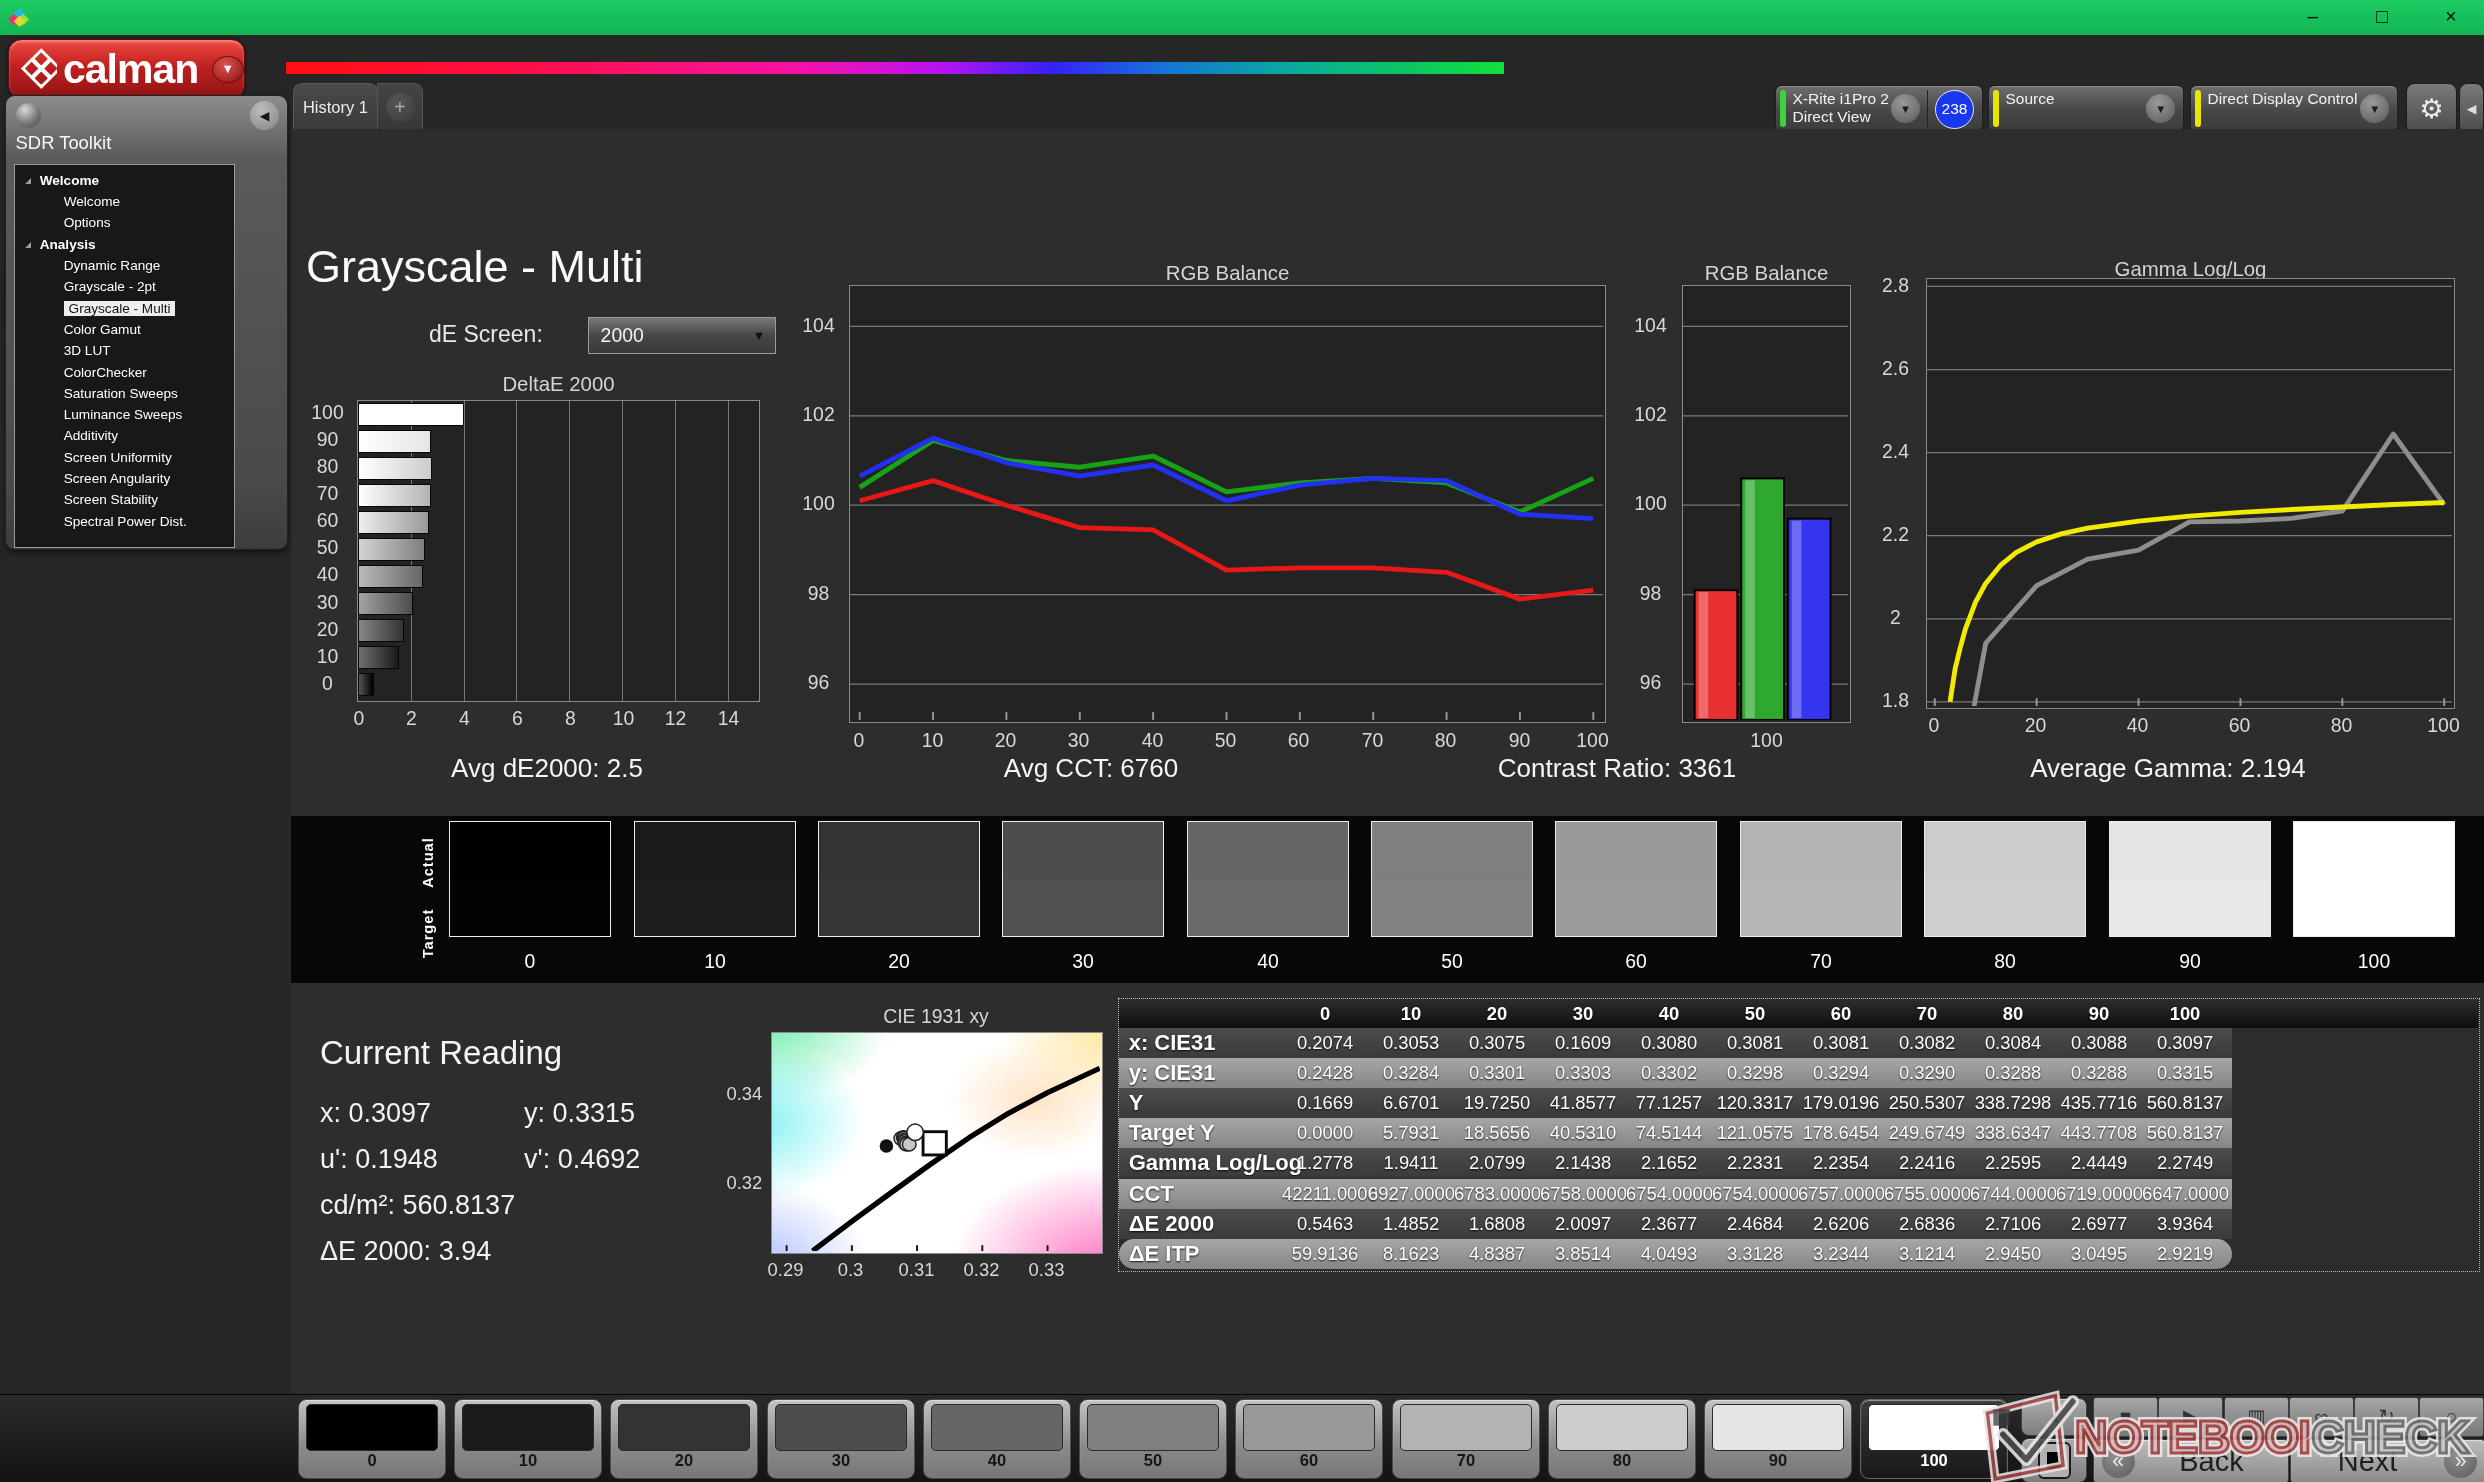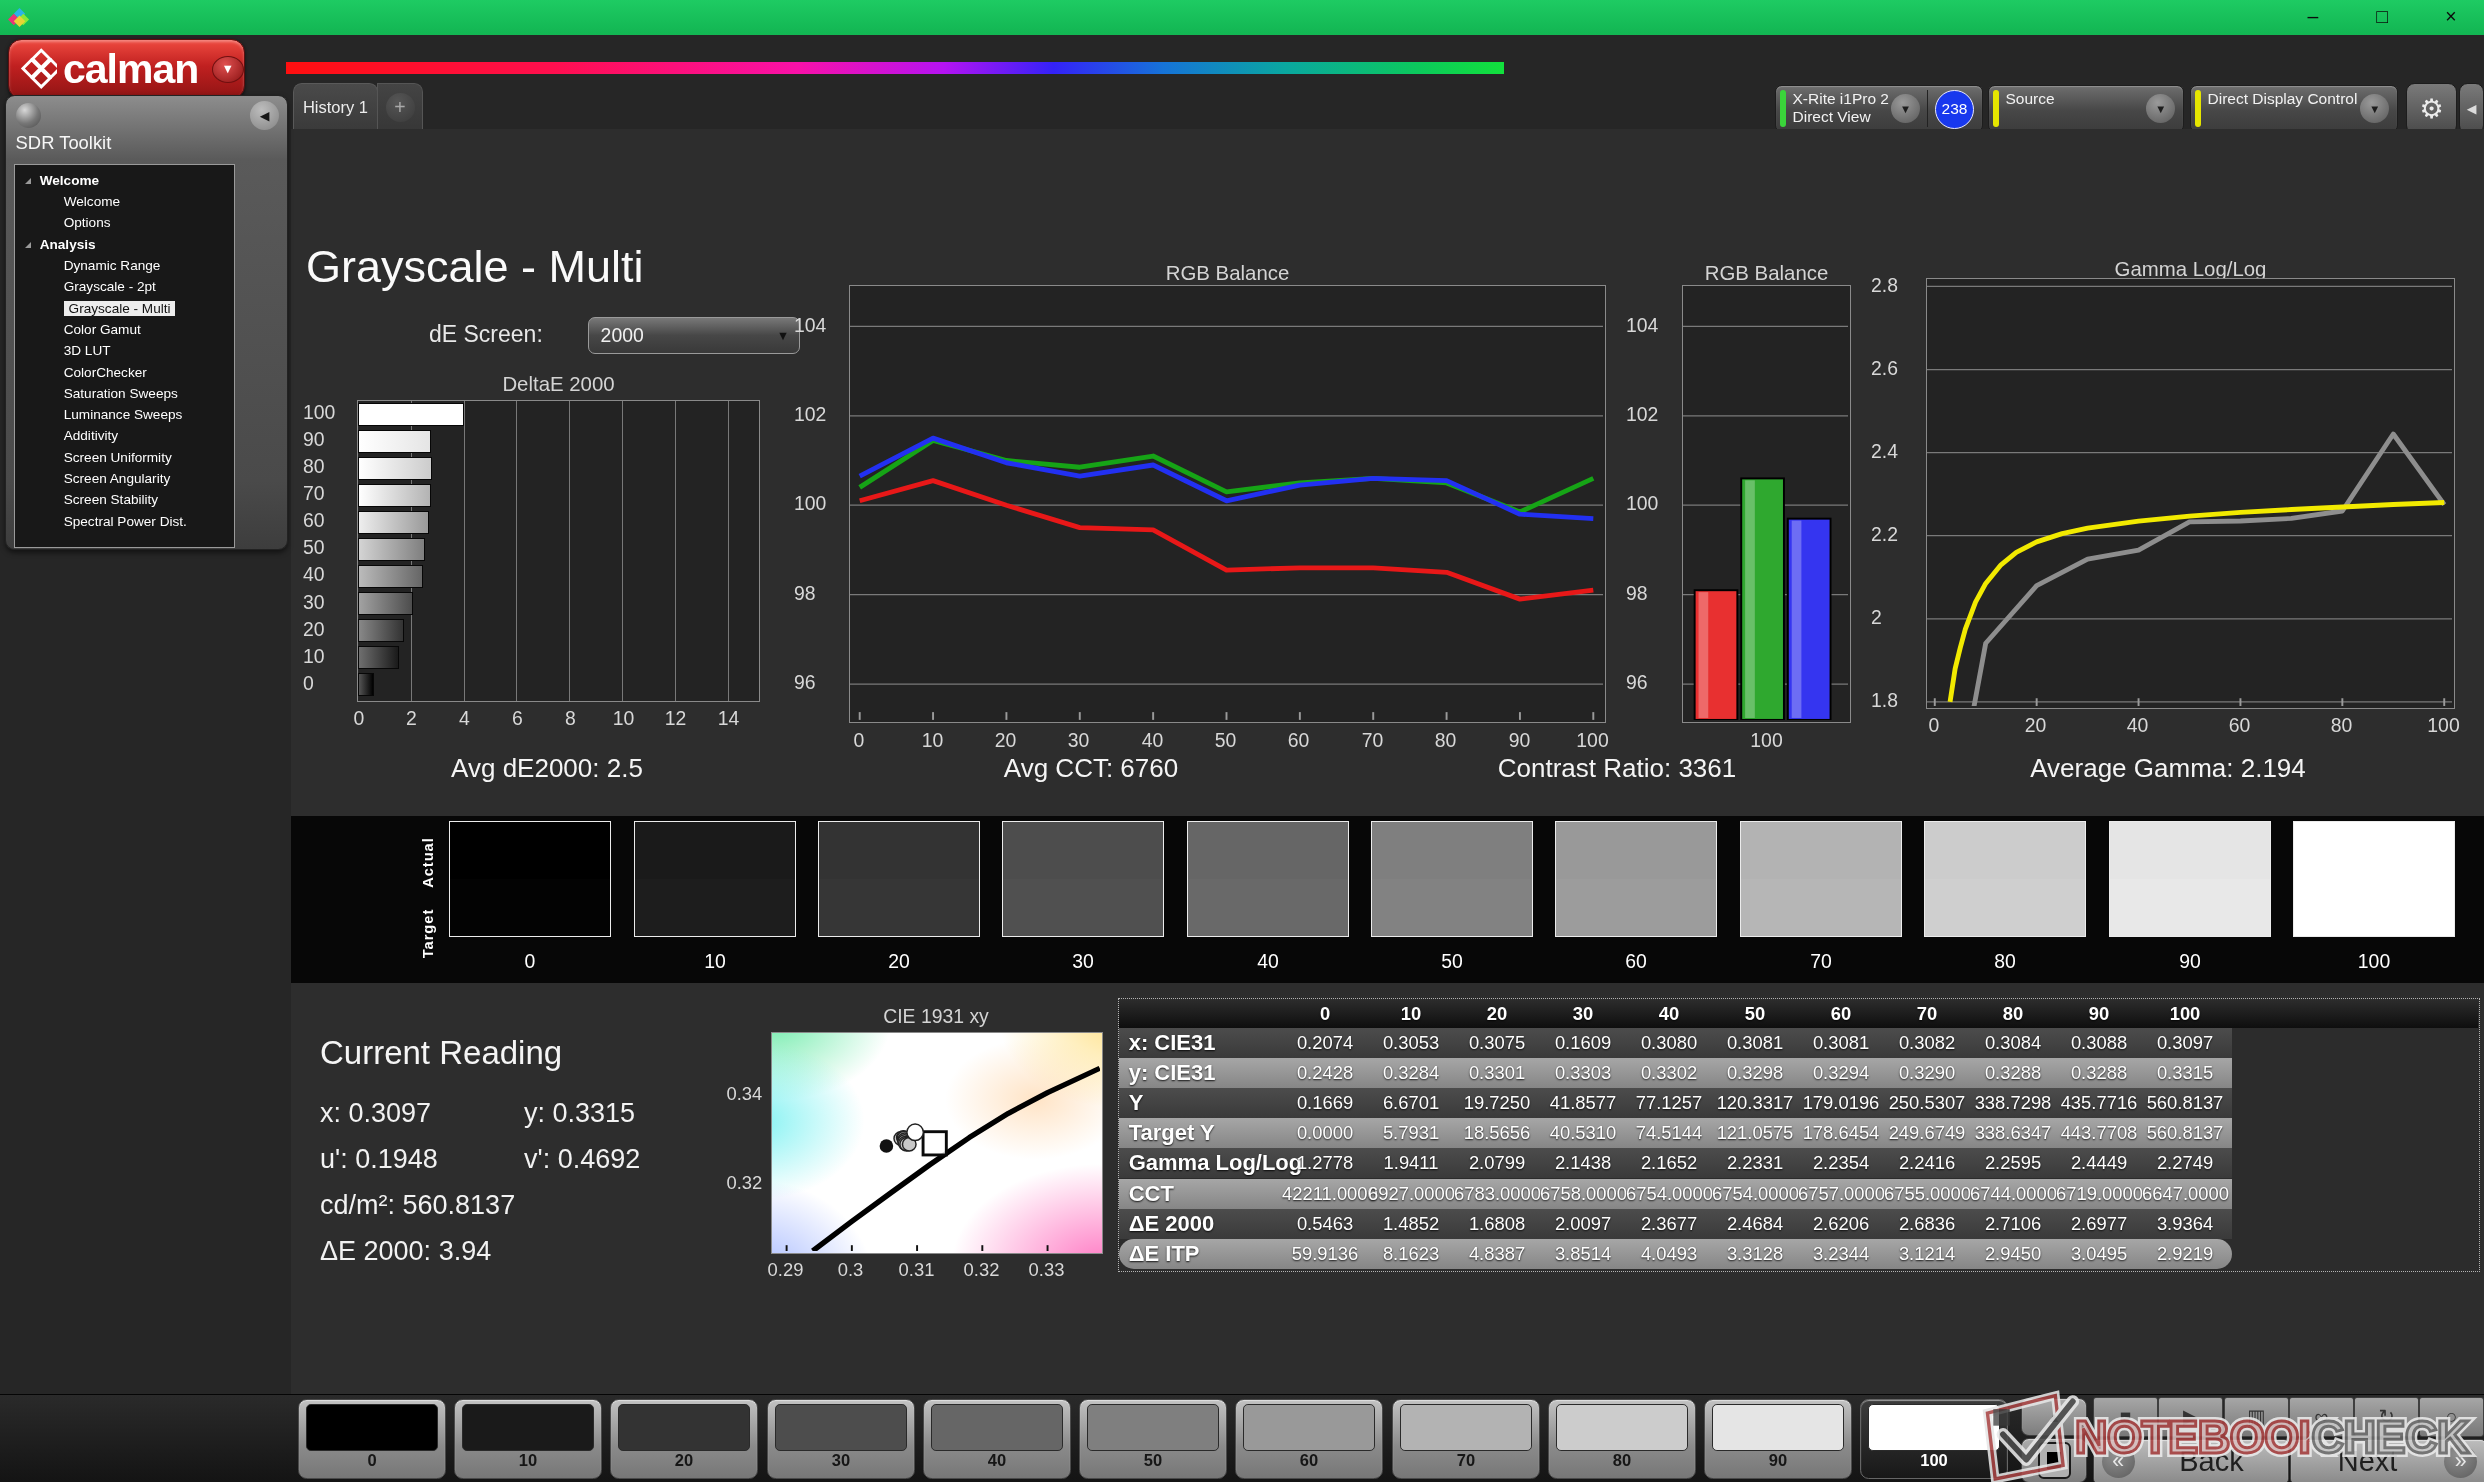--- a/index.html
+++ b/index.html
@@ -58,31 +58,31 @@
       overflow:hidden;padding-top:4.9px;box-sizing:border-box;}
   .tree-group{position:relative;padding-left:25px;color:#fff;font-weight:bold;font-size:13.6px;line-height:21.3px;white-space:nowrap;}
   .expander{position:absolute;left:10.7px;top:7.8px;width:0;height:0;border-bottom:6.8px solid #9a9a9a;border-left:6.8px solid transparent;}
   .tree-item{padding-left:49px;color:#fff;font-size:13.6px;line-height:21.3px;white-space:nowrap;}
   .tree-item span.sel{background:#ededed;color:#131313;padding:0 4.9px;}
 
   
   .content-bg{left:291px;top:129px;width:2193px;height:1265px;background:#2d2d2d;}
   .page-title{left:306px;top:241px;font-size:45px;color:#fafafa;letter-spacing:0px;}
   .deform-label{left:429px;top:321px;font-size:23px;color:#e8e8e8;}
-  .deform-dd{left:588px;top:317px;width:212px;height:37px;border:1px solid #9a9a9a;border-radius:7px;
+  .deform-dd{left:588px;top:317px;width:188px;height:37px;border:1px solid #9a9a9a;border-radius:0;
       background:linear-gradient(180deg,#787878,#474747 50%,#393939);color:#f0f0f0;font-size:19.4px;
       display:flex;align-items:center;padding-left:11.6px;box-sizing:border-box;}
   .deform-dd .arr{position:absolute;right:9.7px;color:#111;font-size:12.6px;}
 
   .chart-title{position:absolute;text-align:center;color:#d4d4d4;font-size:20.4px;}
   .plot{position:absolute;background:#232323;border:1.9px solid #8a8a8a;box-sizing:border-box;}
   .vgrid{position:absolute;top:0;bottom:0;width:1px;background:#787878;}
   .de-bar{position:absolute;left:0;height:21.3px;border:1.9px solid #070707;box-sizing:content-box;}
   .ylab,.xlab{position:absolute;color:#d8d8d8;font-size:19.4px;}
-  .ylab{text-align:left;}
+  .ylab{text-align:center;}
   .xlab{text-align:center;}
 
   .stat{position:absolute;top:753px;transform:translateX(-50%);font-size:26px;color:#f5f5f5;white-space:nowrap;}
 
   .strip{left:291px;top:816px;width:2193px;height:167px;background:#070707;}
   .strip-rot{position:absolute;width:68px;height:25px;transform:rotate(-90deg);color:#fff;font-size:14.6px;font-weight:bold;
       letter-spacing:1px;text-align:center;line-height:25px;}
   .swatch{position:absolute;top:4.9px;width:162px;height:116px;border:1.9px solid #ececec;box-sizing:border-box;}
   .swatch-lab{position:absolute;top:134px;width:162px;text-align:center;color:#fff;font-size:19.4px;}
 

